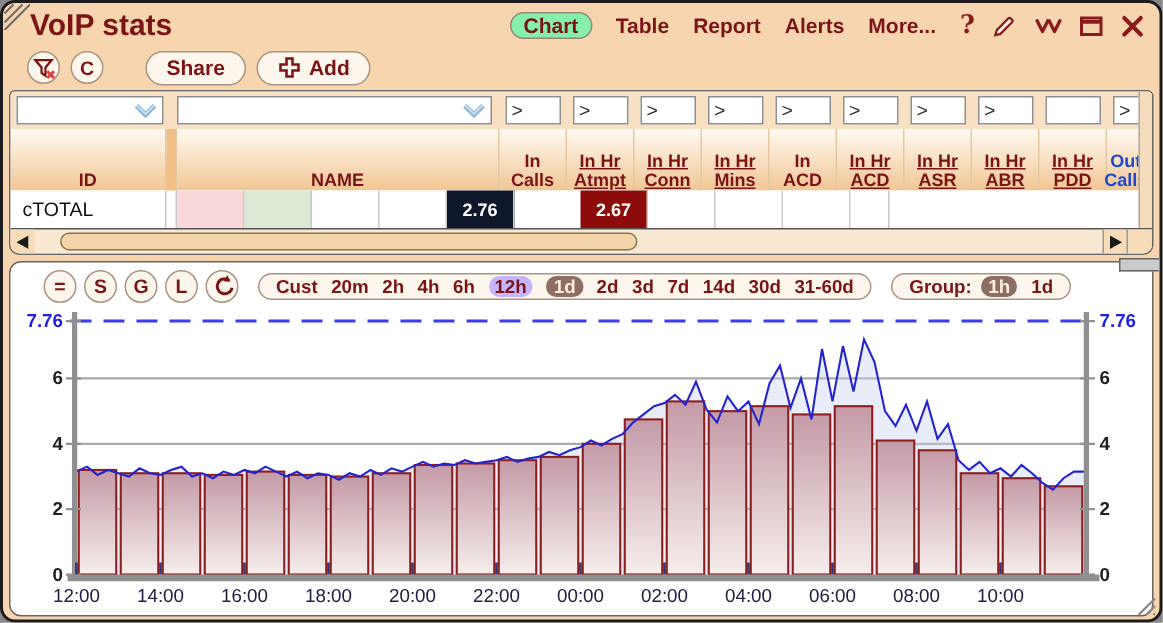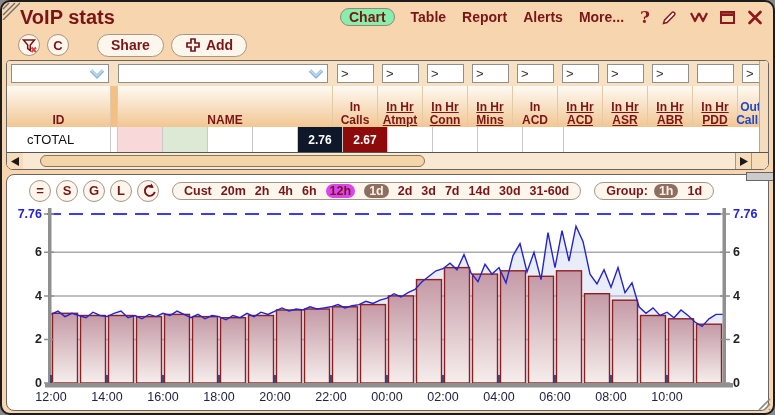--- a/index.html
+++ b/index.html
@@ -41,21 +41,21 @@
   .fbox .gt { font-size:13px; color:#333; }
   .fbox-wide { justify-content:flex-end; }
   .m4 { margin-left:4px; width:37px; } .mw { margin-left:4px; }
   .header-row .hcell { display:flex; flex-direction:column; align-items:center; justify-content:flex-end;
     height:100%; font-weight:bold; font-size:12px; color:#7a1416; line-height:13px;
     border-right:1px solid #e4c9a4; cursor:pointer; }
   .hcell.u span { text-decoration:underline; }
   .hcell.blue { color:#1f49cc; }
   .hcell-div { background:#f2bf86; height:100%; border-right:1px solid #e4c9a4; }
   .data-row .dcell { height:100%; border-right:1px solid #c9c9c9; font-size:13px; color:#111;
-    display:flex; align-items:center; padding:0 20px; }
+    display:flex; align-items:center; padding:0 8px; }
   .dcell.center { justify-content:center; font-weight:bold; font-size:12px; }
   .expand-box { width:12px; height:12px; border:1px solid #6a93c0; background:#e8f2fb;
     display:inline-flex; align-items:center; justify-content:center; margin-right:3px; cursor:pointer; }
   .right-strip { position:absolute; right:0; top:0; height:91px; width:9px;
     background:#f5dcbd; border-left:1px solid #aaa; }
   .hscroll { position:absolute; left:0; right:0; bottom:0; height:17px; background:#f9e8d2;
     border-top:1px solid #555; display:flex; align-items:stretch; }
   .sbtn { width:16px; display:flex; align-items:center; justify-content:center;
     background:#f7dcba; cursor:pointer; }
   .sthumb { position:absolute; left:17px; top:2px; width:385px; height:12px; background:#f4d4a9;
@@ -64,21 +64,21 @@
   .scorner { width:17px; background:#f7dcba; border-left:1px solid #999; }
   .sbtn-r { border-left:1px solid #999; border-right:0; }
   
   .chart-panel { position:absolute; left:4px; right:4px; top:172px; height:237px;
     background:#fff; border:1px solid #666; border-radius:8px; overflow:hidden; }
   .controls-row { height:27px; display:flex; align-items:center; gap:5px; padding:4px 0 0 22px; }
   .range-pill { border:1.5px solid #a89583; background:#fdf6ec; border-radius:13px;
     padding:1px 11px; display:flex; gap:9px; font-weight:bold; font-size:12.5px;
     color:#7a1416; align-items:center; margin-left:8px; }
   .range-item { cursor:pointer; }
-  .hl { background:#d946ef; border-radius:8px; padding:0 4px; }
+  .hl { background:#c4b5fd; border-radius:8px; padding:0 4px; }
   .sel { background:#8d6e63; color:#fdeedd; border-radius:9px; padding:0 5px; }
   .handle-tab { position:absolute; right:0; top:170px; width:27px; height:9px;
     background:#cbcbcb; border:1px solid #666; border-right:none; cursor:ns-resize; }
   .resize-grip { position:absolute; right:2px; bottom:2px; cursor:nwse-resize; }
   svg text { font-family:"Liberation Sans", sans-serif; }
 </style>
 </head>
 <body>
 
 <div class="window">
@@ -255,21 +255,21 @@
     </div>
 
     <div class="trow data-row">
       <div class="col c-id dcell">cTOTAL</div>
       <div class="col c-div dcell" style="padding:0"></div>
       <div class="col c-n dcell center" style="background: rgb(248, 216, 216);"></div>
       <div class="col c-n dcell center" style="background: rgb(220, 233, 213);"></div>
       <div class="col c-n dcell center"></div>
       <div class="col c-n dcell center"></div>
       <div class="col c-n dcell center" style="background: #0f172a; color: rgb(255, 255, 255);">2.76</div>
-      <div class="col c-n dcell center" style="background: rgb(142, 11, 11); color: rgb(255, 255, 255);">2.67</div>
+      <div class="col c-n dcell center" style="background: rgb(142, 11, 11); color: rgb(255, 255, 255); margin-left: 44px;">2.67</div>
       <div class="col c-n dcell center"></div>
       <div class="col c-n dcell center"></div>
       <div class="col c-n dcell center"></div>
       <div class="col c-last dcell center"></div>
     </div>
 
     <div class="right-strip"></div>
 
     <div class="hscroll">
       <span class="sbtn">

